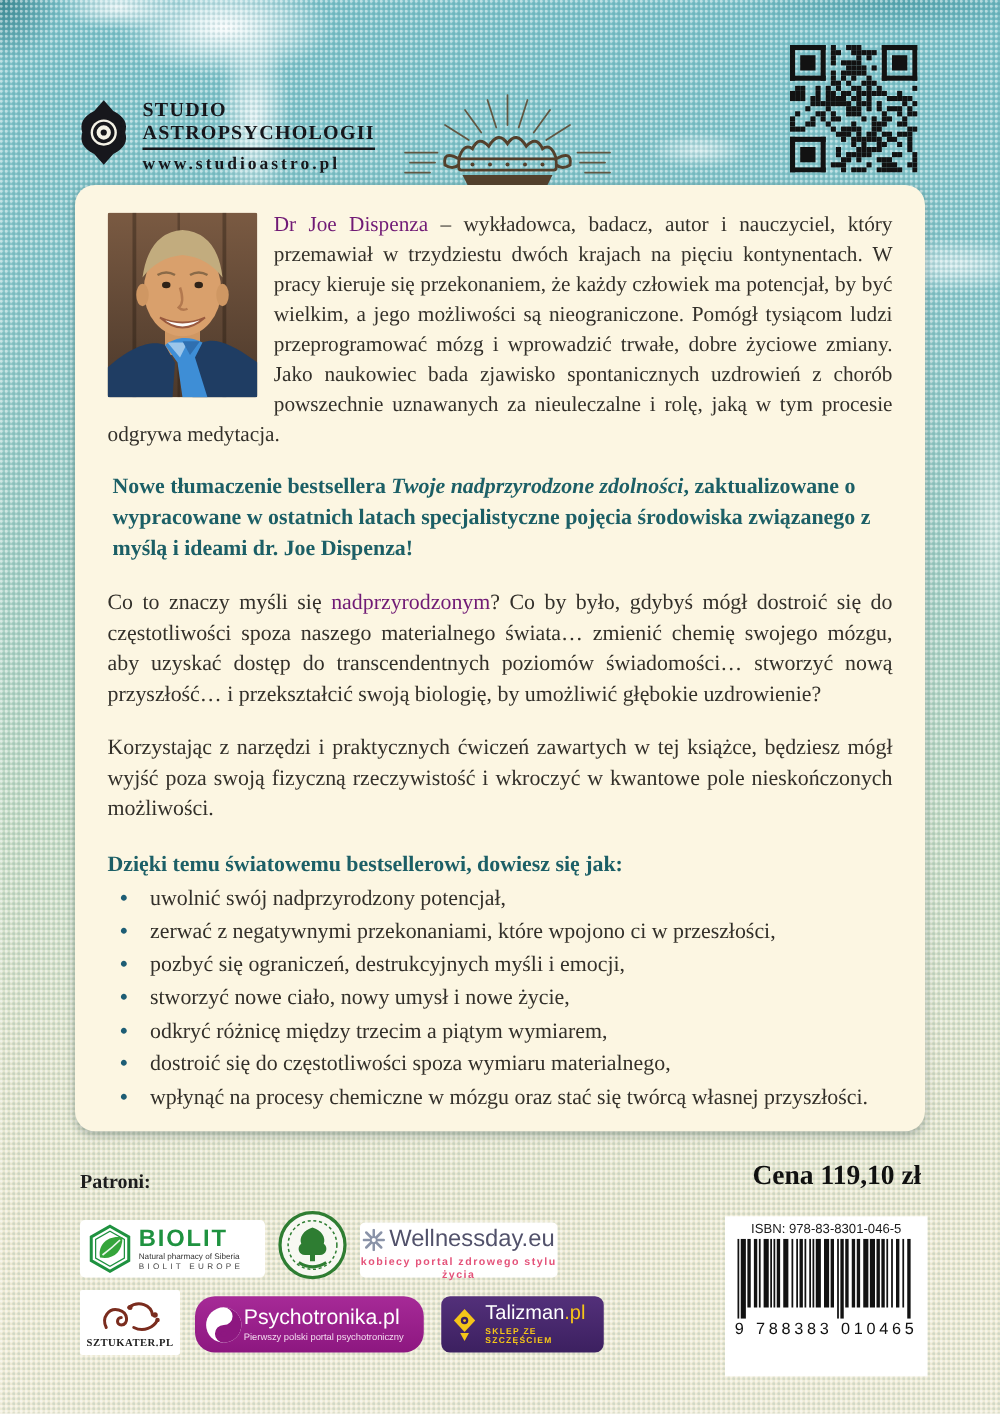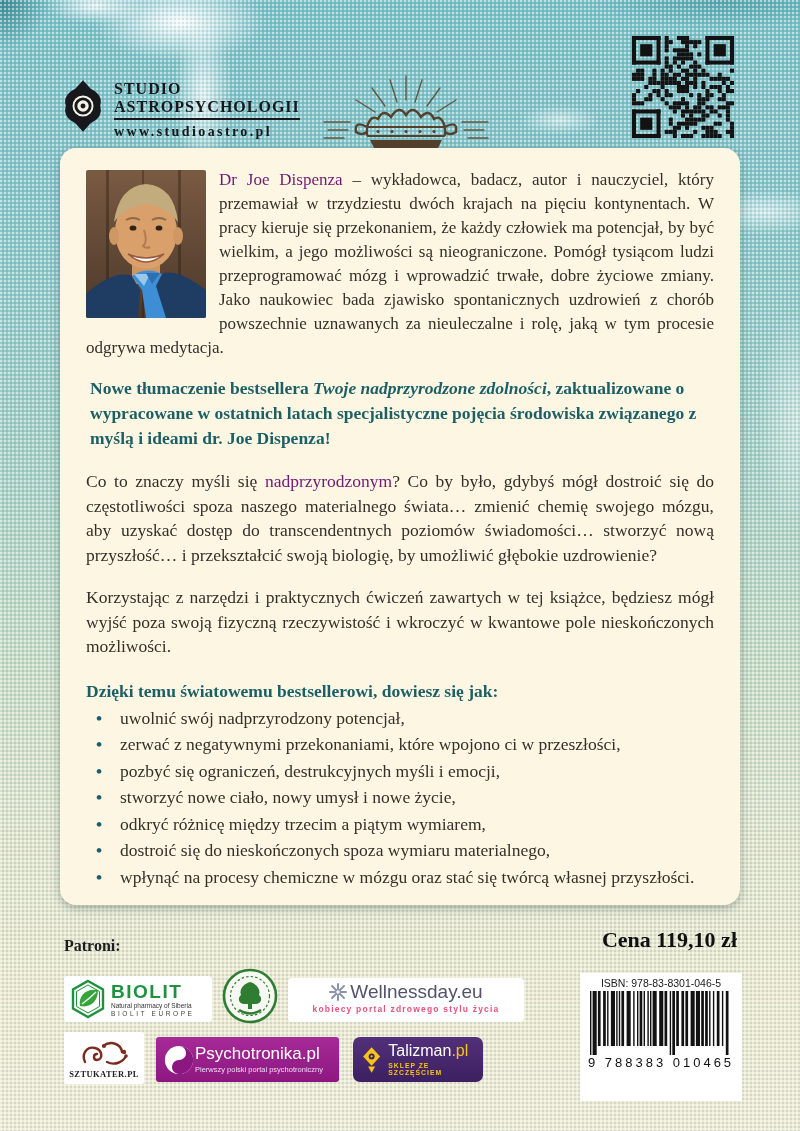--- a/index.html
+++ b/index.html
@@ -46,27 +46,27 @@
   .closing{margin-top:14px;text-align:center;color:#1c5f66;font-weight:700;font-size:18px;line-height:24px;}
   
   .patrons-label{position:absolute;left:64px;top:937px;font-weight:700;font-size:16px;color:#1d1d1d;}
   .price{position:absolute;right:63px;top:927px;font-weight:700;font-size:22px;color:#101010;}
   .logo-box{position:absolute;background:#fff;border-radius:4px;box-sizing:border-box;}
   .biolit{left:64px;top:976px;width:148px;height:46px;display:flex;align-items:center;gap:5px;padding:10px 6px;}
   .biolit-name{font-family:"Liberation Sans",sans-serif;font-weight:700;font-size:19px;letter-spacing:1.5px;color:#1f9240;line-height:1;}
   .biolit-sub1{font-family:"Liberation Sans",sans-serif;font-size:6.5px;color:#333;margin-top:1px;}
   .biolit-sub2{font-family:"Liberation Sans",sans-serif;font-size:6.5px;letter-spacing:2.6px;color:#444;margin-top:1px;}
   .emblem{position:absolute;left:222px;top:968px;width:56px;height:56px;}
-  .wellness{left:288px;top:978px;width:236px;height:44px;text-align:center;padding-top:3px;}
+  .wellness{left:288px;top:978px;width:158px;height:44px;text-align:center;padding-top:3px;}
   .wellness-row{display:flex;align-items:center;justify-content:center;gap:3px;}
   .wellness-name{font-family:"Liberation Sans",sans-serif;font-size:19px;color:#52526b;}
   .wellness-sub{font-family:"Liberation Sans",sans-serif;font-weight:700;font-size:8.5px;letter-spacing:1.2px;color:#e4537a;margin-top:1px;}
   .sztukater{left:64px;top:1032px;width:80px;height:52px;display:flex;flex-direction:column;align-items:center;justify-content:center;border-radius:2px;}
   .sztukater-name{font-size:8.5px;font-weight:700;color:#222;letter-spacing:.4px;margin-top:1px;}
-  .psycho{position:absolute;left:156px;top:1037px;width:183px;height:45px;border-radius:3px;
+  .psycho{position:absolute;left:156px;top:1037px;width:183px;height:45px;border-radius:16px;
     background:linear-gradient(180deg,#a62a97,#8d1780);display:flex;align-items:center;gap:1px;padding:0 8px;box-sizing:border-box;}
   .psycho-name{font-family:"Liberation Sans",sans-serif;font-size:17px;color:#fff;line-height:1.05;}
   .psycho-sub{font-family:"Liberation Sans",sans-serif;font-size:7.5px;color:#f3d9ef;margin-top:2px;}
   .talizman{position:absolute;left:353px;top:1037px;width:130px;height:45px;border-radius:7px;
     background:linear-gradient(180deg,#53307a,#3c2060);display:flex;align-items:center;gap:6px;padding:0 8px;box-sizing:border-box;}
   .talizman-name{font-family:"Liberation Sans",sans-serif;font-size:16px;color:#fff;line-height:1.05;}
   .talizman-suffix{color:#f5c518;}
   .talizman-sub{font-family:"Liberation Sans",sans-serif;font-weight:700;font-size:6.8px;letter-spacing:1px;color:#f5c518;margin-top:2px;}
   .barcode{position:absolute;left:580px;top:973px;width:162px;height:128px;background:#fff;
     box-sizing:border-box;text-align:center;padding-top:4px;}
@@ -399,21 +399,21 @@
 
     <p class="para">Korzystając z narzędzi i praktycznych ćwiczeń zawartych w tej książce, będziesz mógł wyjść poza swoją fizyczną rzeczywistość i wkroczyć w kwantowe pole nieskończonych możliwości.</p>
 
     <p class="list-heading">Dzięki temu światowemu bestsellerowi, dowiesz się jak:</p>
     <ul class="benefits">
       <li>uwolnić swój nadprzyrodzony potencjał,</li>
       <li>zerwać z negatywnymi przekonaniami, które wpojono ci w przeszłości,</li>
       <li>pozbyć się ograniczeń, destrukcyjnych myśli i emocji,</li>
       <li>stworzyć nowe ciało, nowy umysł i nowe życie,</li>
       <li>odkryć różnicę między trzecim a piątym wymiarem,</li>
-      <li>dostroić się do nieskończonych spoza wymiaru materialnego,</li>
+      <li>dostroić się do częstotliwości spoza wymiaru materialnego,</li>
       <li>wpłynąć na procesy chemiczne w mózgu oraz stać się twórcą własnej przyszłości.</li>
     </ul>
 
     <p class="closing">Odkryj swoje nadprzyrodzone zdolności!</p>
   </div>
 
   <div class="patrons-label">Patroni:</div>
   <div class="price">Cena 119,10 zł</div>
 
   <div class="logo-box biolit">

